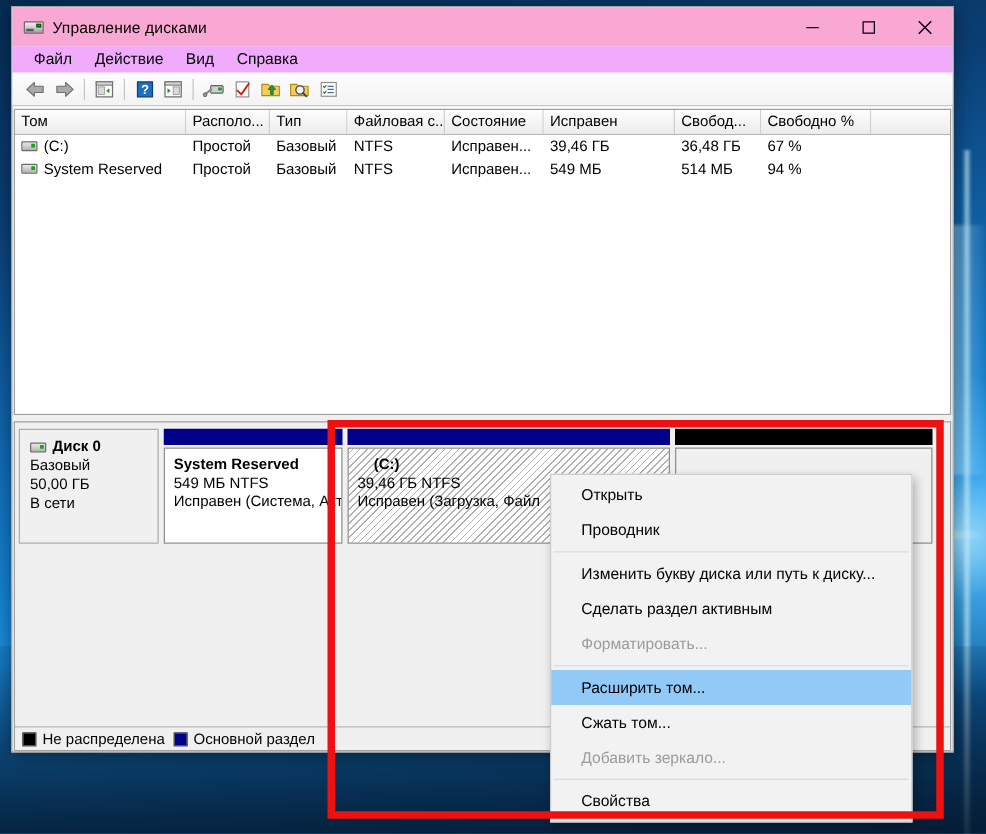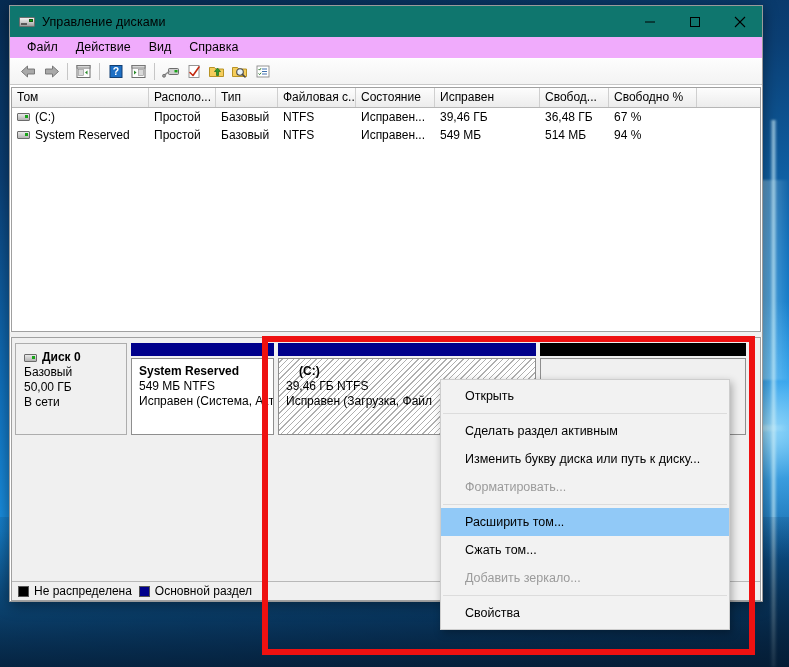--- a/index.html
+++ b/index.html
@@ -46,21 +46,21 @@
     width: 754px; height: 597px;
     background: #ffffff;
     border: 1px solid #9a9a9a;
     box-shadow: 0 3px 14px rgba(0,0,0,0.45);
     display: flex; flex-direction: column;
   }
 
   
   #titlebar {
     height: 31px; flex: none;
-    background: #0f766e;
+    background: #f9a8d4;
     display: flex; align-items: center;
     position: relative;
   }
   #app-icon {
     width: 16px; height: 16px; margin-left: 9px; margin-right: 7px;
     position: relative; flex: none;
   }
   #app-icon .body {
     position: absolute; left: 0; top: 3px; width: 16px; height: 10px;
     background: linear-gradient(180deg, #f0f0f0 0%, #c9c9c9 55%, #9d9d9d 100%);
@@ -501,23 +501,24 @@
       <div class="leg-item">
         <span class="leg-sw" style="background:#00008b"></span>
         <span class="leg-txt">Основной раздел</span>
       </div>
     </div>
   </div>
 </div>
 
 <div id="ctxmenu">
   <div class="ctx-item">Открыть</div>
+  <div class="ctx-item">Проводник</div>
   <div class="ctx-sep"></div>
+  <div class="ctx-item">Изменить букву диска или путь к диску...</div>
   <div class="ctx-item">Сделать раздел активным</div>
-  <div class="ctx-item">Изменить букву диска или путь к диску...</div>
   <div class="ctx-item disabled">Форматировать...</div>
   <div class="ctx-sep"></div>
   <div class="ctx-item selected">Расширить том...</div>
   <div class="ctx-item">Сжать том...</div>
   <div class="ctx-item disabled">Добавить зеркало...</div>
   <div class="ctx-sep"></div>
   <div class="ctx-item">Свойства</div>
 
 </div>
 

